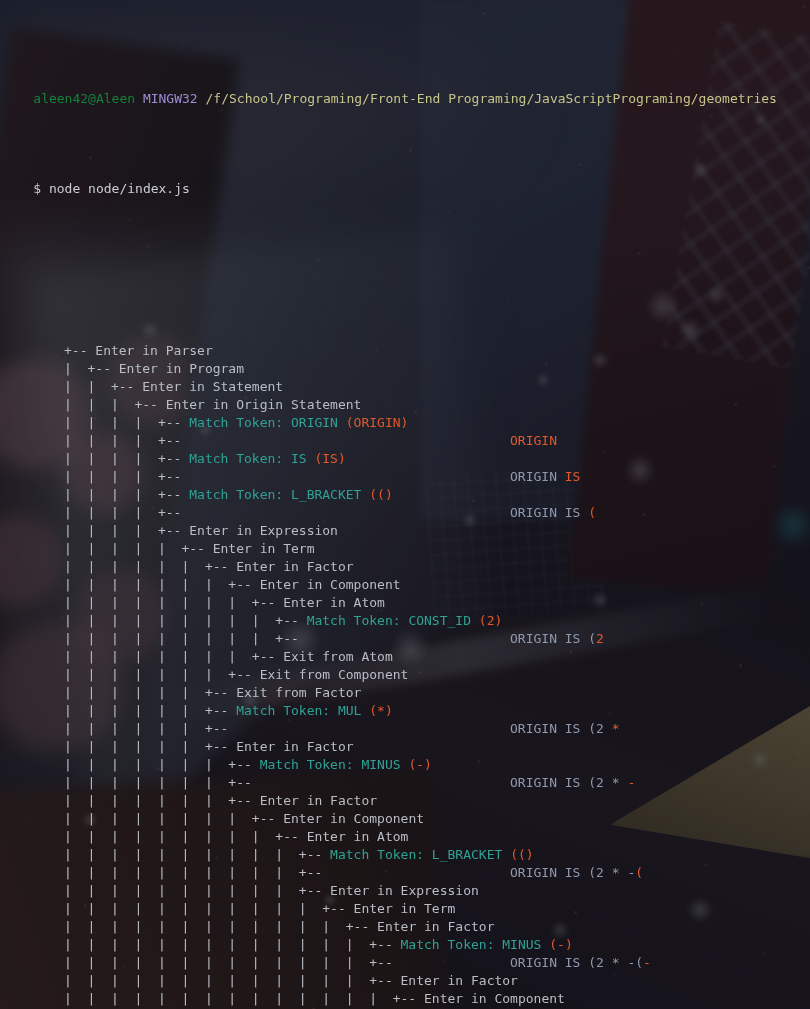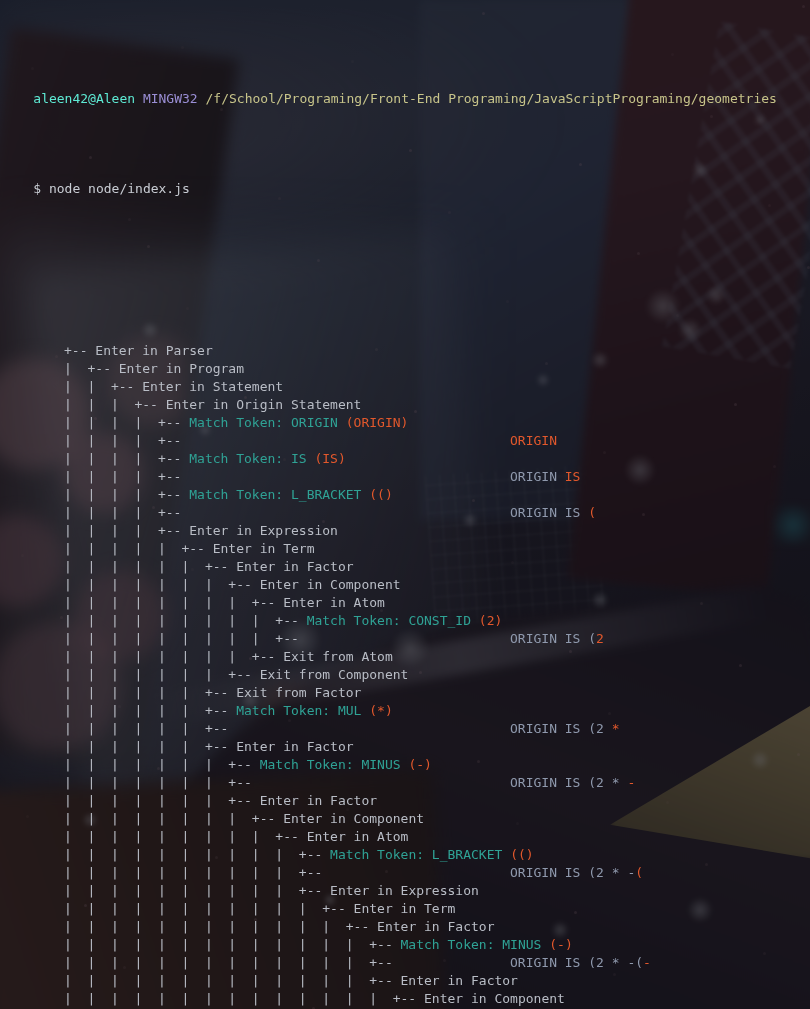--- a/index.html
+++ b/index.html
@@ -174,21 +174,21 @@
     height: 18px;
     padding-left: 2px;
   }
   .col-right {
     position: absolute;
     left: 510px;
     top: 0;
   }
 
   
-  .c-user   { color: #5eead4; }
+  .c-user   { color: #15803d; }
   .c-host   { color: #9b8fd6; }
   .c-path   { color: #c7c48a; }
   .c-dollar { color: #c9cdd4; }
   .c-cmd    { color: #c9cdd4; }
 
   
   .c-tree   { color: #b9bdc6; }
   .c-match  { color: #2fa295; }
   .c-token  { color: #e2582c; }
   .c-old    { color: #8f99ad; }

